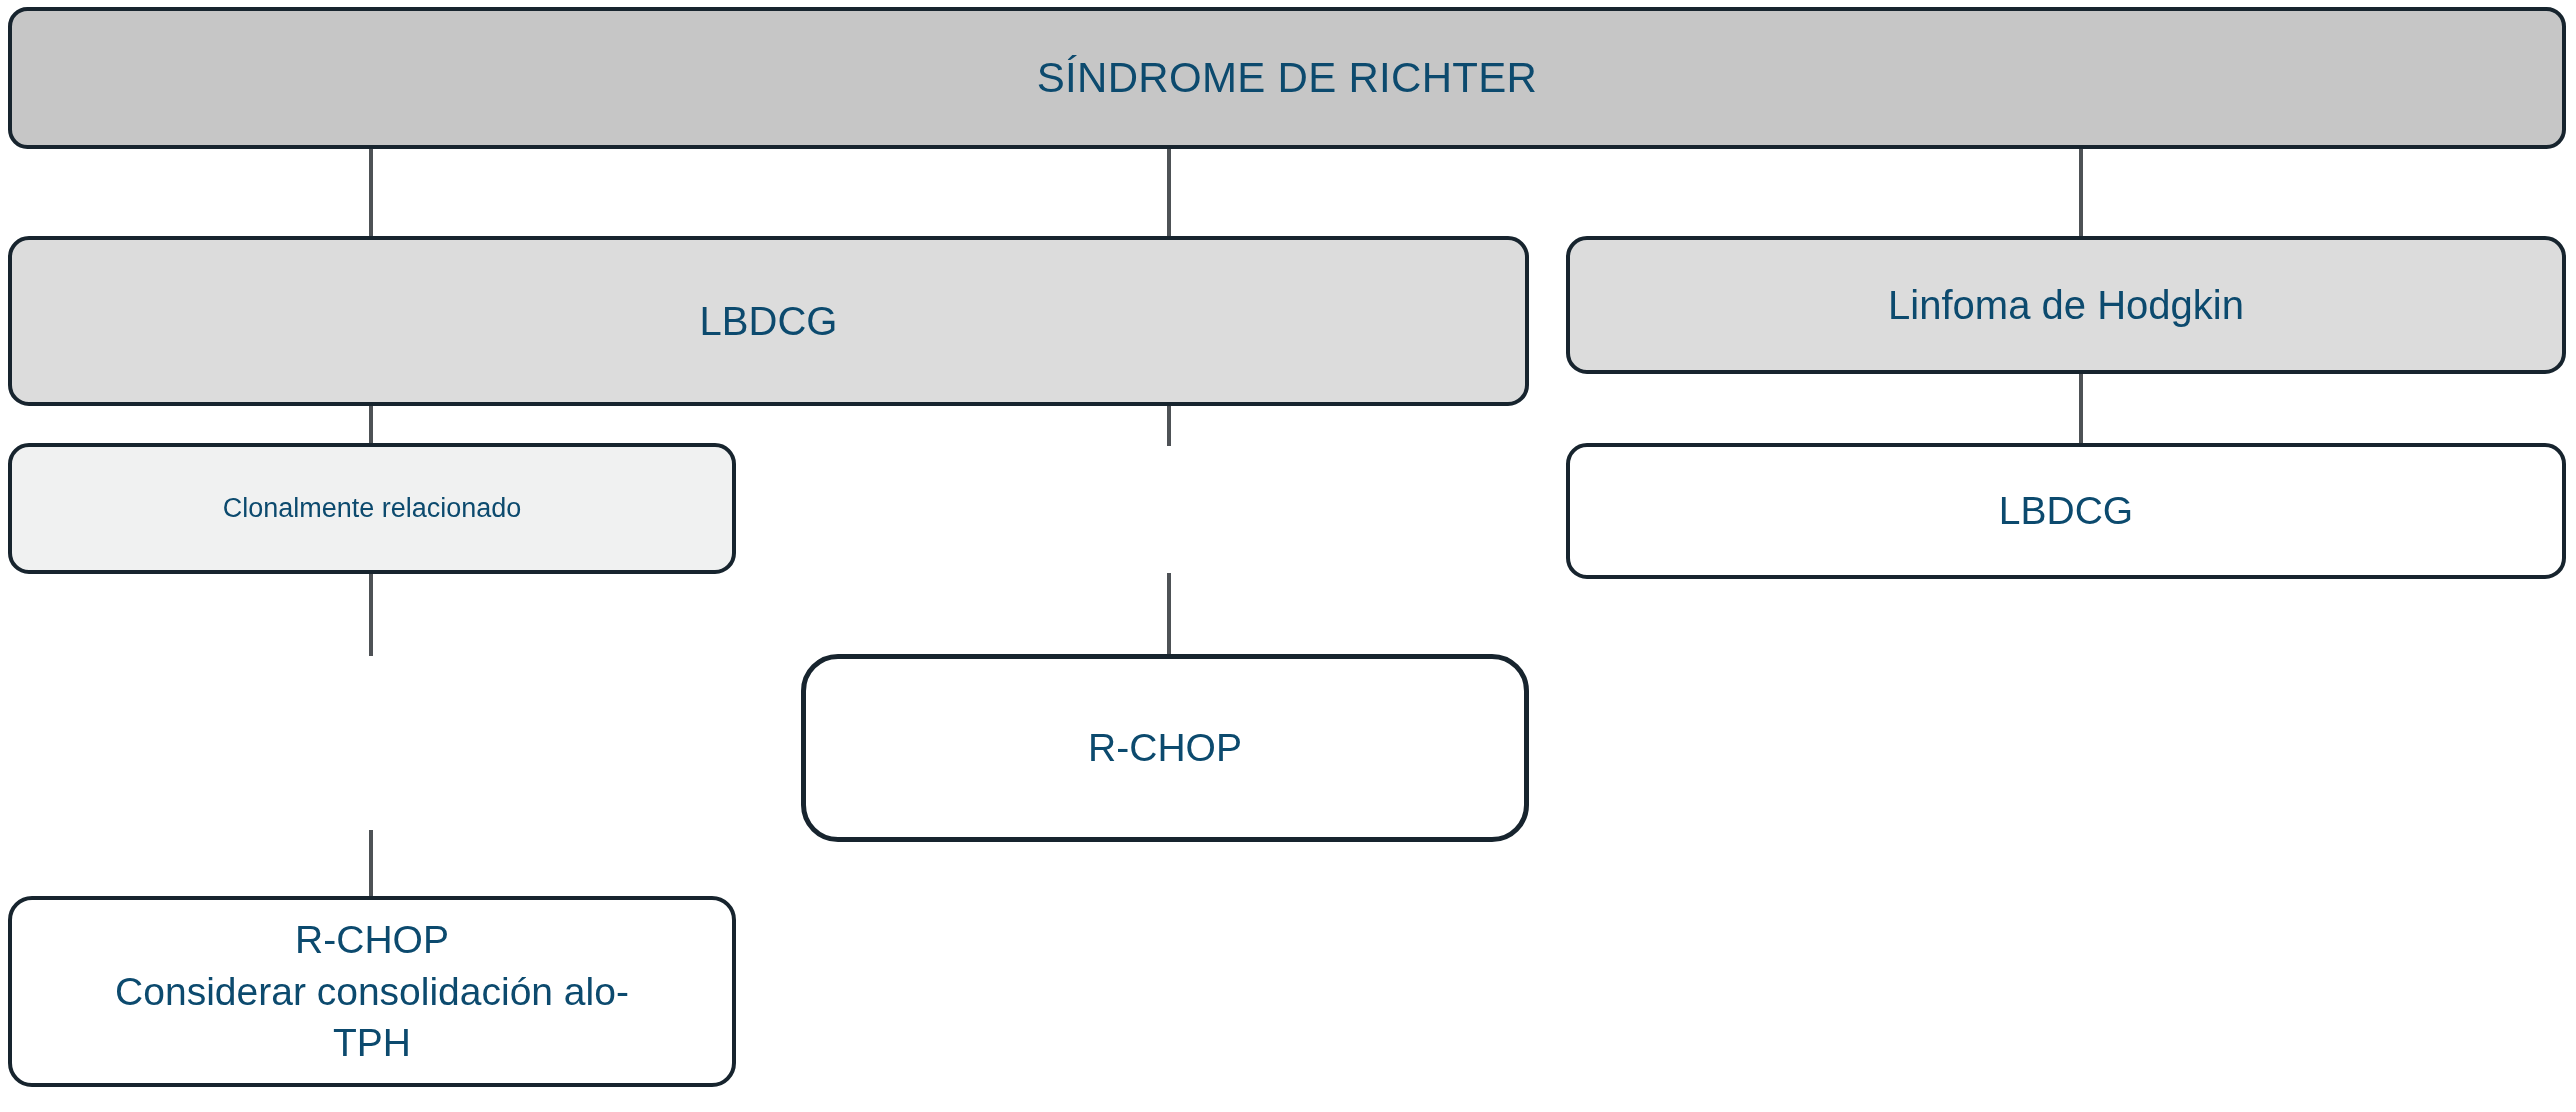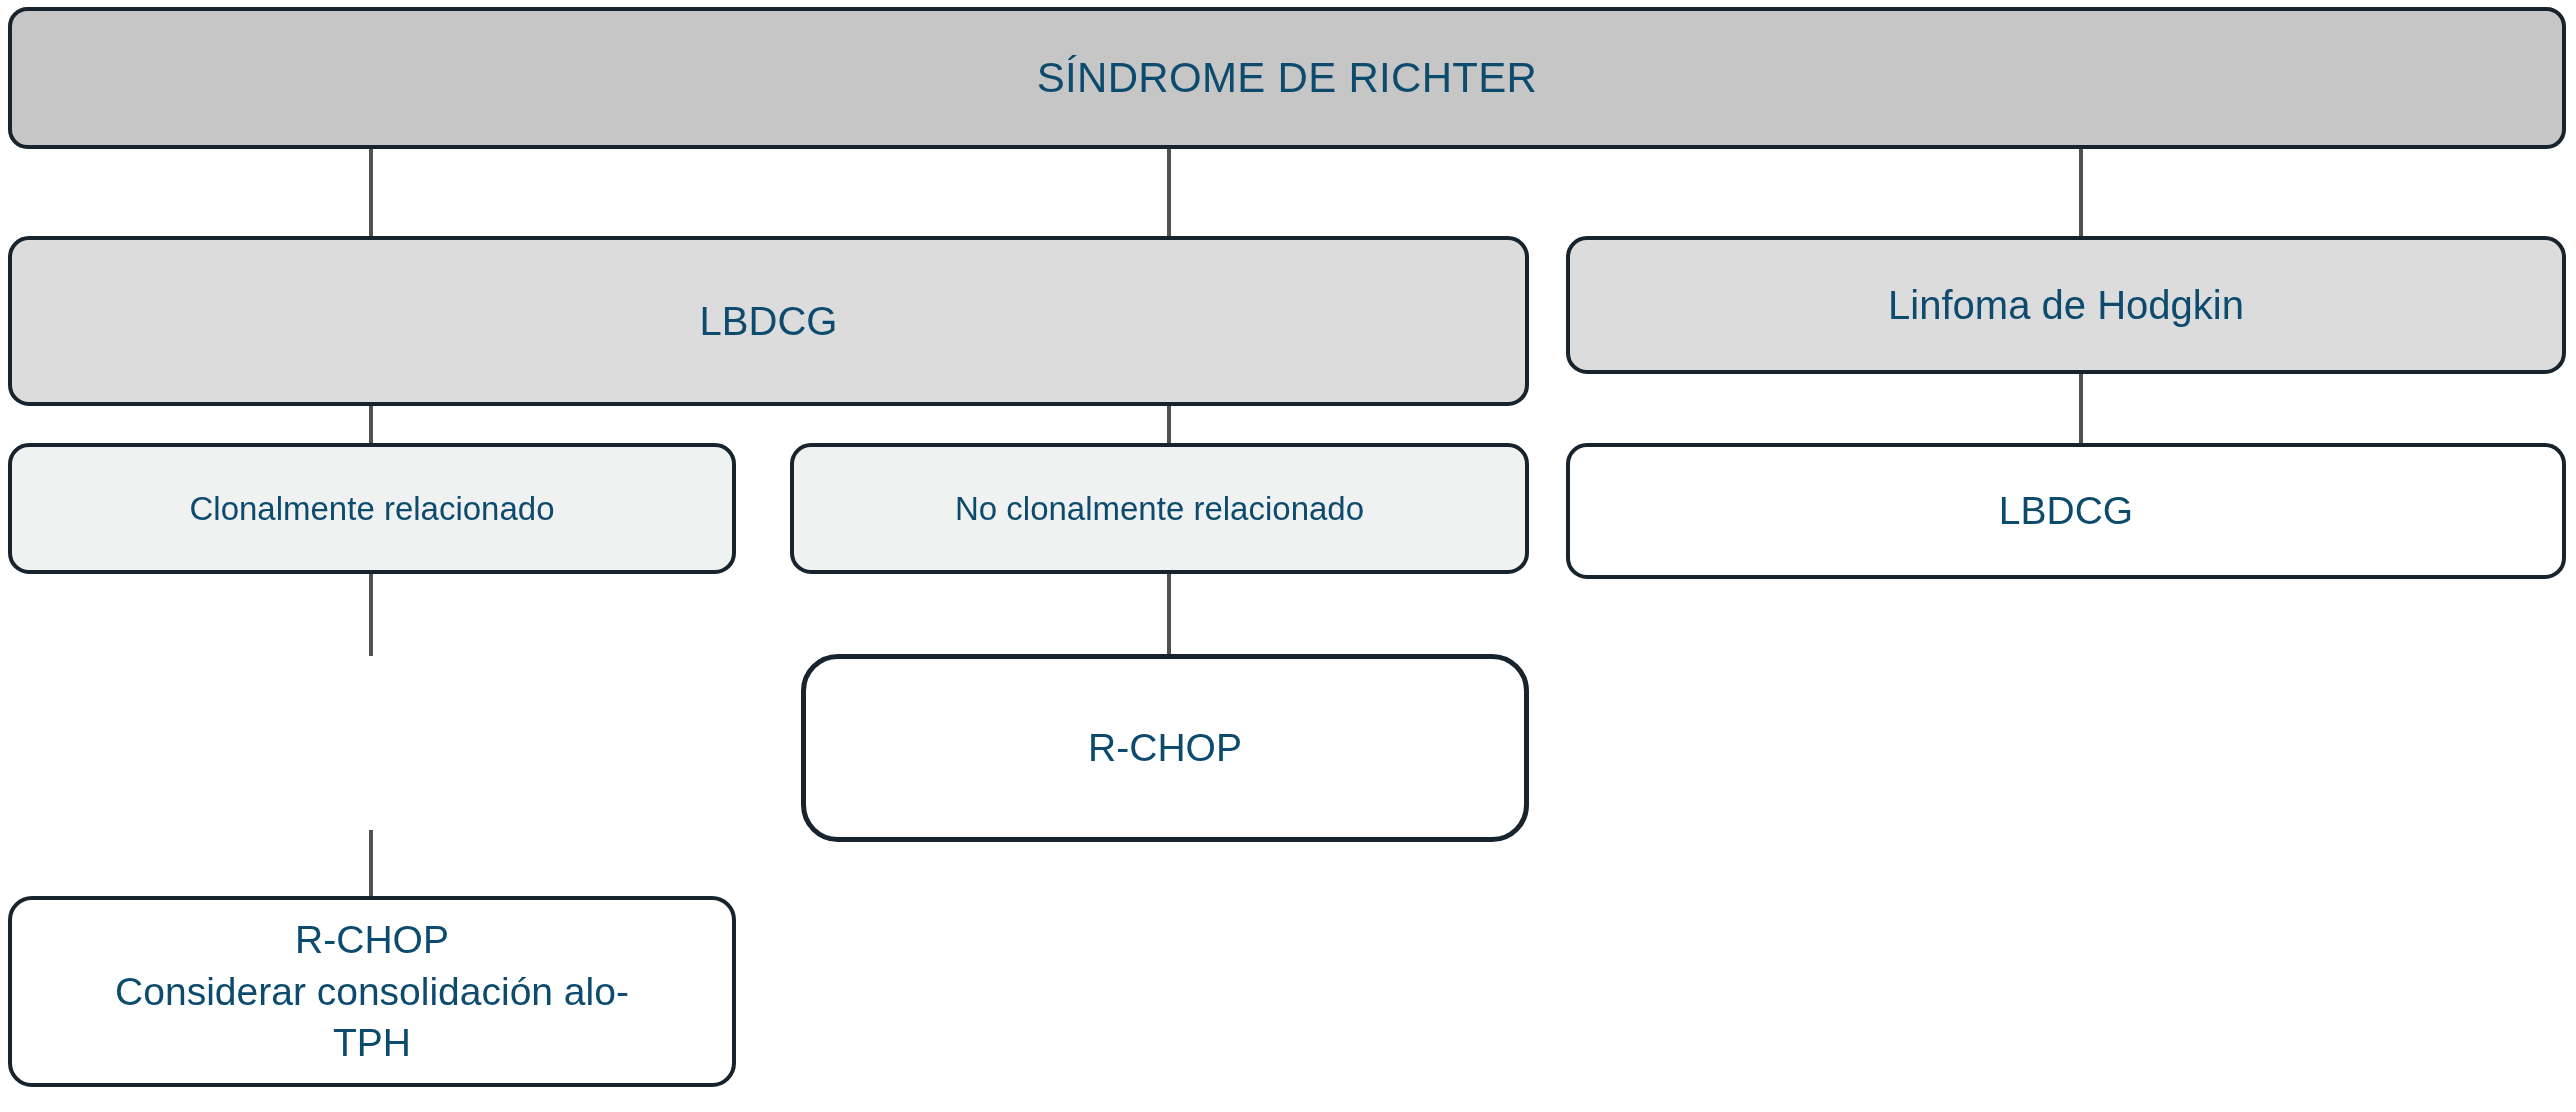--- a/index.html
+++ b/index.html
@@ -47,21 +47,21 @@
   .lvl-two {
     background: #dcdcdc;
     border: 4.9px solid #17242e;
     border-radius: 21px;
     font-size: 40px;
   }
   .lvl-three {
     background: #f0f1f1;
     border: 4.9px solid #17242e;
     border-radius: 21px;
-    font-size: 33px;
+    font-size: 27px;
   }
   .lvl-plain {
     background: #ffffff;
     border: 4.9px solid #17242e;
     border-radius: 21px;
     font-size: 39px;
   }
   .lvl-plain-round {
     background: #ffffff;
     border: 5.7px solid #17242e;
@@ -110,23 +110,20 @@
   </div>
 
   <div class="node lvl-two" style="left:1566px; top:236px; width:1000px; height:138px;">
     <span class="label">Linfoma de Hodgkin</span>
   </div>
 
   <div class="node lvl-three" style="left:8px; top:443px; width:728px; height:131px;">
     <span class="label">Clonalmente relacionado</span>
   </div>
 
-  <div class="node lvl-three" style="left:790px; top:443px; width:739px; height:131px;">
-    <span class="label">No clonalmente relacionado</span>
-  </div>
 
   <div class="node lvl-plain" style="left:1566px; top:443px; width:1000px; height:136px;">
     <span class="label">LBDCG</span>
   </div>
 
 
   <div class="node lvl-plain-round" style="left:801px; top:654px; width:728px; height:188px;">
     <span class="label">R-CHOP</span>
   </div>
 

